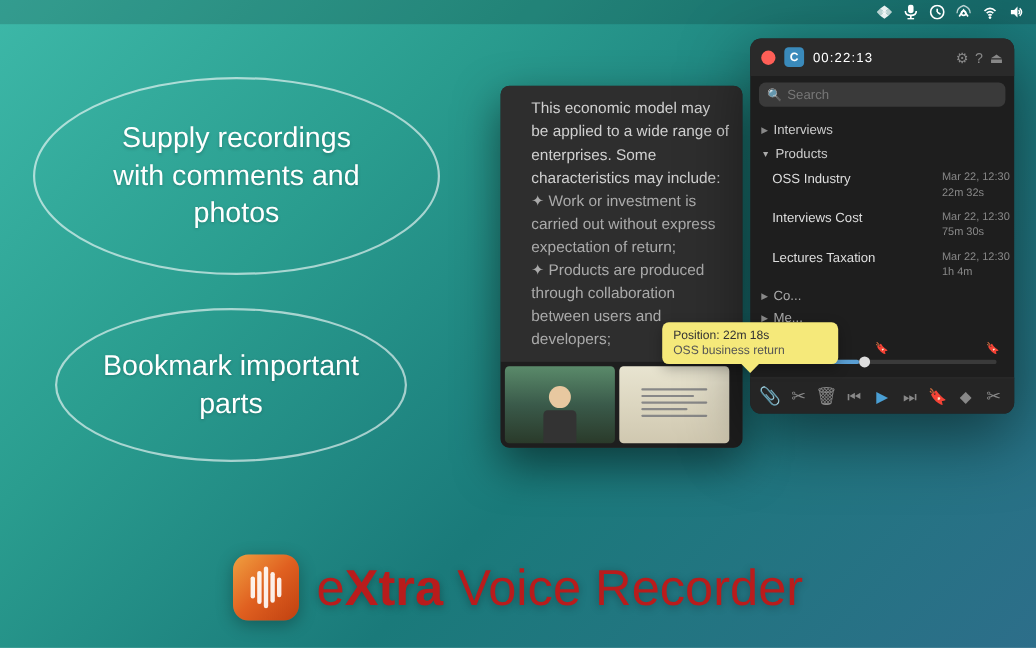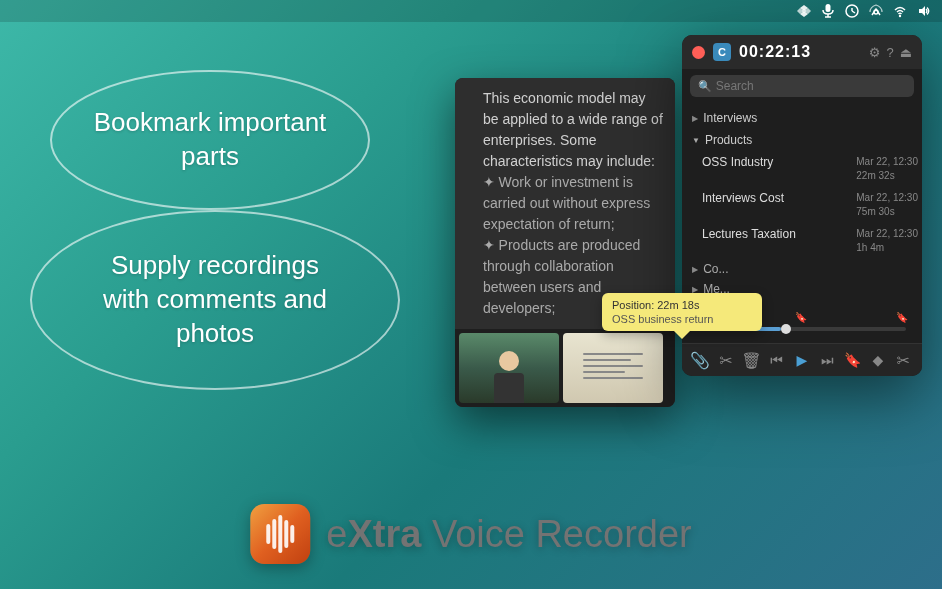--- a/index.html
+++ b/index.html
@@ -112,22 +112,22 @@
       justify-content: center;
       color: white;
       font-size: 11px;
       font-weight: bold;
       flex-shrink: 0;
     }
 
     .recorder-timer {
       flex: 1;
       color: white;
-      font-size: 16px;
-      font-weight: 700;
+      font-size: 12px;
+      font-weight: 400;
       letter-spacing: 1px;
     }
 
     .titlebar-icons {
       display: flex;
       gap: 6px;
     }
 
     .titlebar-icon {
       color: #888;
@@ -418,23 +418,23 @@
     }
 
     .waveform-bar {
       width: 4px;
       background: white;
       border-radius: 2px;
       opacity: 0.9;
     }
 
     .app-name {
-      font-size: 38px;
+      font-size: 46px;
       font-weight: 300;
-      color: #737373;
+      color: #b91c1c;
       text-shadow: 0 2px 8px rgba(0,0,0,0.3);
       white-space: nowrap;
     }
 
     .app-name strong {
       font-weight: 600;
     }
 
     
     .sidebar-collapsed-item {
@@ -498,28 +498,28 @@
   <div class="menu-bar-icon">
     <svg width="14" height="14" viewBox="0 0 14 14" fill="white">
       <polygon points="2,5 5,5 8,2 8,12 5,9 2,9" fill="white"></polygon>
       <path d="M9,5 Q11,7 9,9" stroke="white" stroke-width="1.3" fill="none"></path>
       <path d="M10,3.5 Q13.5,7 10,10.5" stroke="white" stroke-width="1.3" fill="none"></path>
     </svg>
   </div>
 </div>
 
 <div class="left-content">
-  <div class="oval-bubble oval-bubble-2">
-    <span style="white-space: pre-line; padding: 0 20px;">Bookmark important
-parts</span>
-  </div>
   <div class="oval-bubble oval-bubble-1">
     <span style="white-space: pre-line; padding: 0 20px;">Supply recordings
 with comments and
 photos</span>
+  </div>
+  <div class="oval-bubble oval-bubble-2">
+    <span style="white-space: pre-line; padding: 0 20px;">Bookmark important
+parts</span>
   </div>
 </div>
 
 <div class="media-panel">
   <div class="notes-area">
     <div class="notes-text">
       <span>This economic model may be applied to a wide range of enterprises. Some characteristics may include:</span>
       <br>
       <span class="bullet">✦ Work or investment is carried out without express expectation of return;</span><br>
       <span class="bullet">✦ Products are produced through collaboration between users and developers;</span><br>

